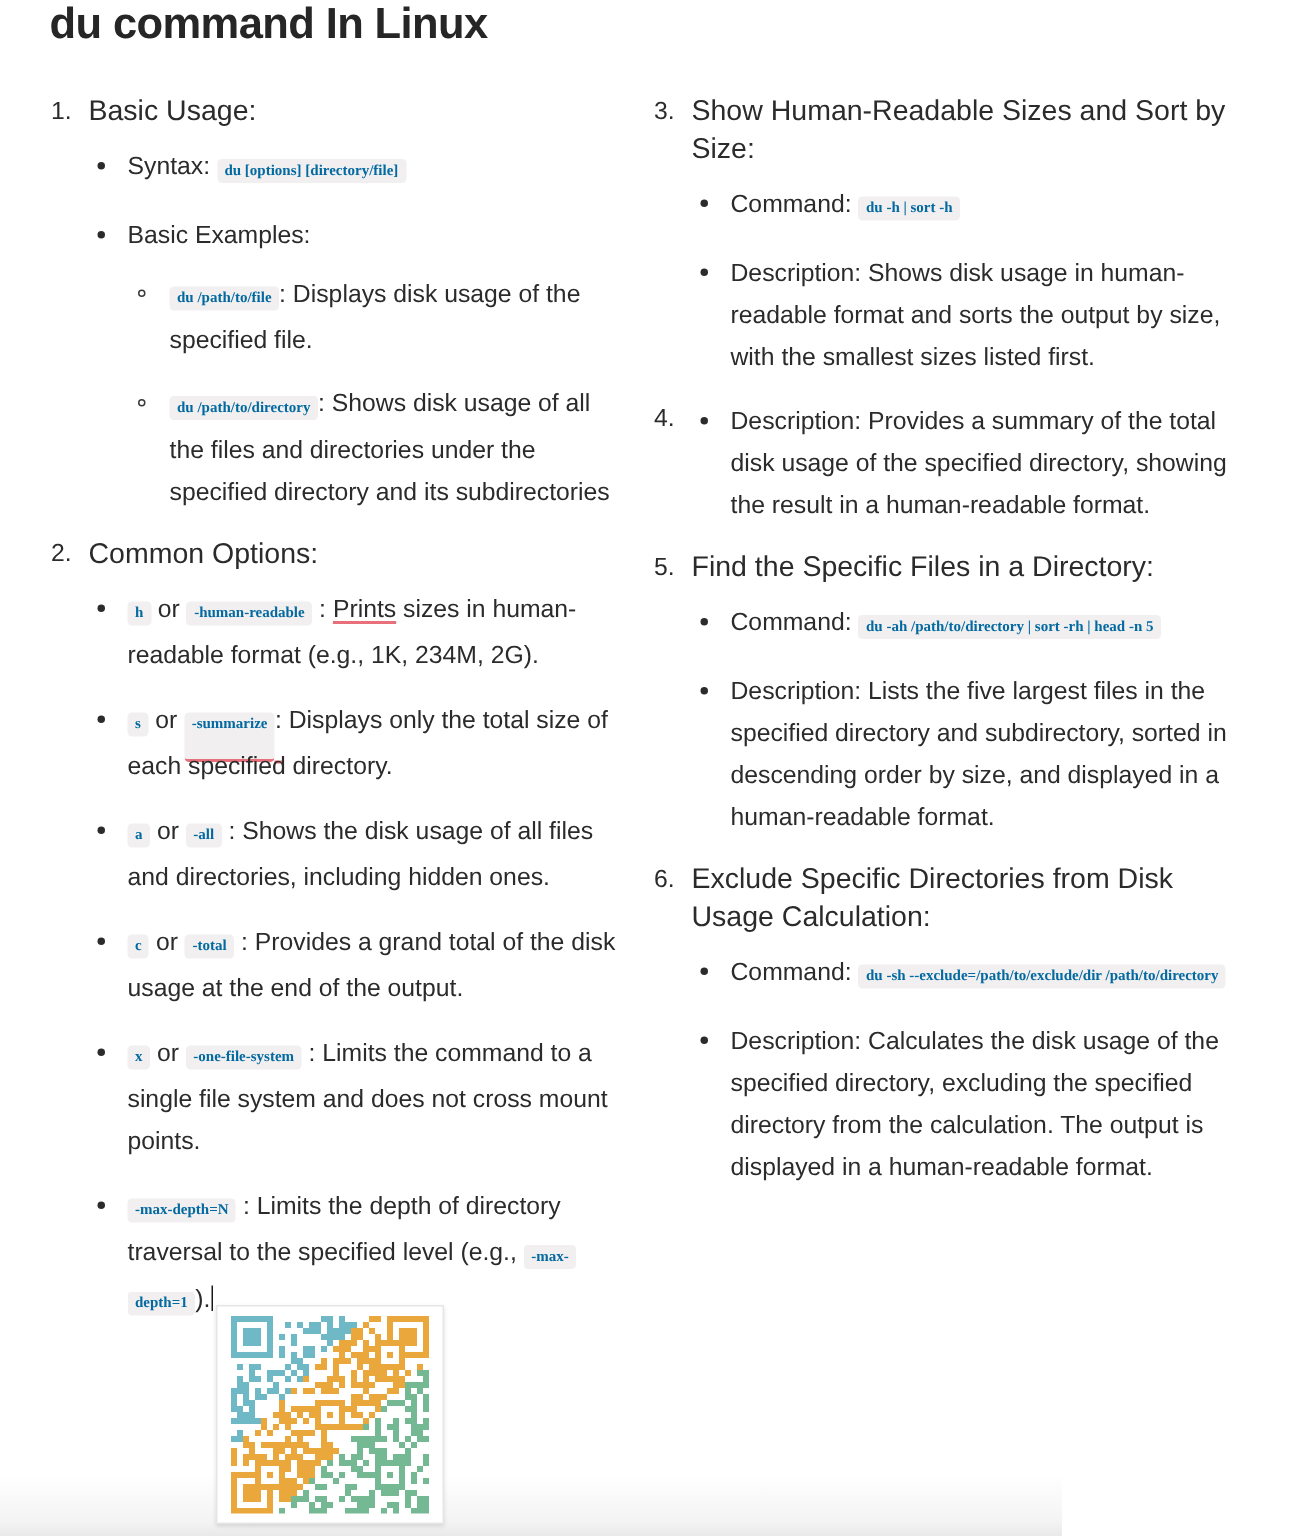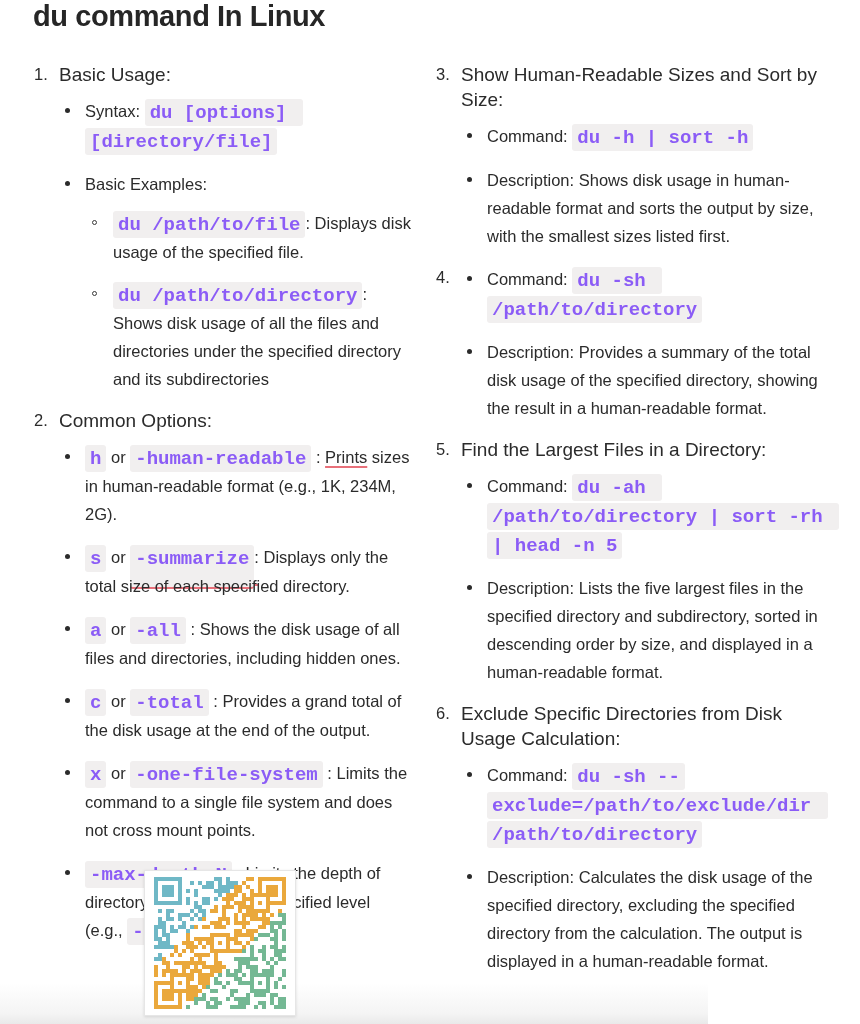--- a/index.html
+++ b/index.html
@@ -129,24 +129,24 @@
     top: 11px;
     width: 5px;
     height: 5px;
     border-radius: 50%;
     border: 1.4px solid #3a3a3a;
     box-sizing: border-box;
   }
 
   
   code, .code {
-    font-family: Liberation Mono, monospace;
-    font-size: 19px;
+    font-family: Liberation Serif, serif;
+    font-size: 10px;
     font-weight: bold;
-    color: #8b5cf6;
+    color: #0369a1;
     background: #f1efef;
     border-radius: 3px;
     padding: 2.5px 5px;
     white-space: pre-wrap;
     line-height: 28px;
     box-decoration-break: clone;
     -webkit-box-decoration-break: clone;
   }
 
   .spell {
@@ -300,33 +300,28 @@
               <span>Description:</span><span> Shows disk usage in human-readable format and sorts the output by size, with the smallest sizes listed first.</span>
             </li>
           </ul>
         </li>
 
         <li class="olitem">
           <span class="num">4.</span>
           <ul class="lvl2">
             <li>
               <span class="dot"></span>
-              <span>Command:</span>
-              <span class="code">du -sh /path/to/directory</span>
-            </li>
-            <li>
-              <span class="dot"></span>
               <span>Description:</span><span> Provides a summary of the total disk usage of the specified directory, showing the result in a human-readable format.</span>
             </li>
           </ul>
         </li>
 
         <li class="olitem">
           <span class="num">5.</span>
-          <div class="olhead">Find the Largest Files in a Directory:</div>
+          <div class="olhead">Find the Specific Files in a Directory:</div>
           <ul class="lvl2">
             <li>
               <span class="dot"></span>
               <span>Command:</span>
               <span class="code">du -ah /path/to/directory | sort -rh | head -n 5</span>
             </li>
             <li>
               <span class="dot"></span>
               <span>Description:</span><span> Lists the five largest files in the specified directory and subdirectory, sorted in descending order by size, and displayed in a human-readable format.</span>
             </li>

